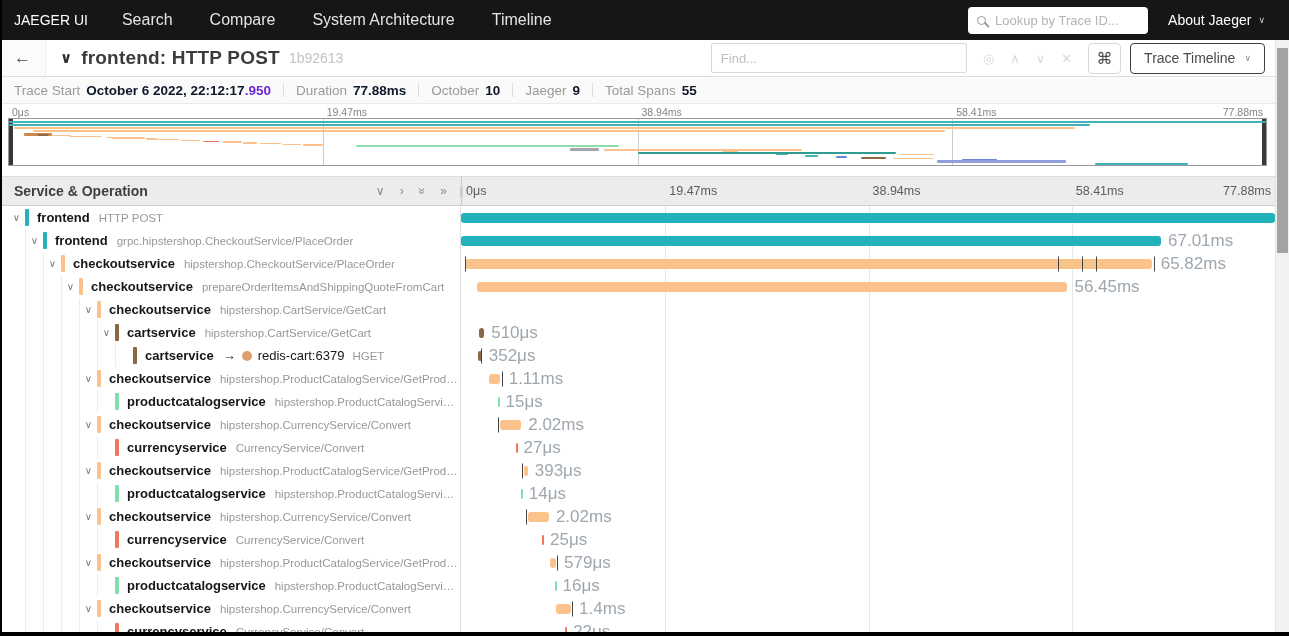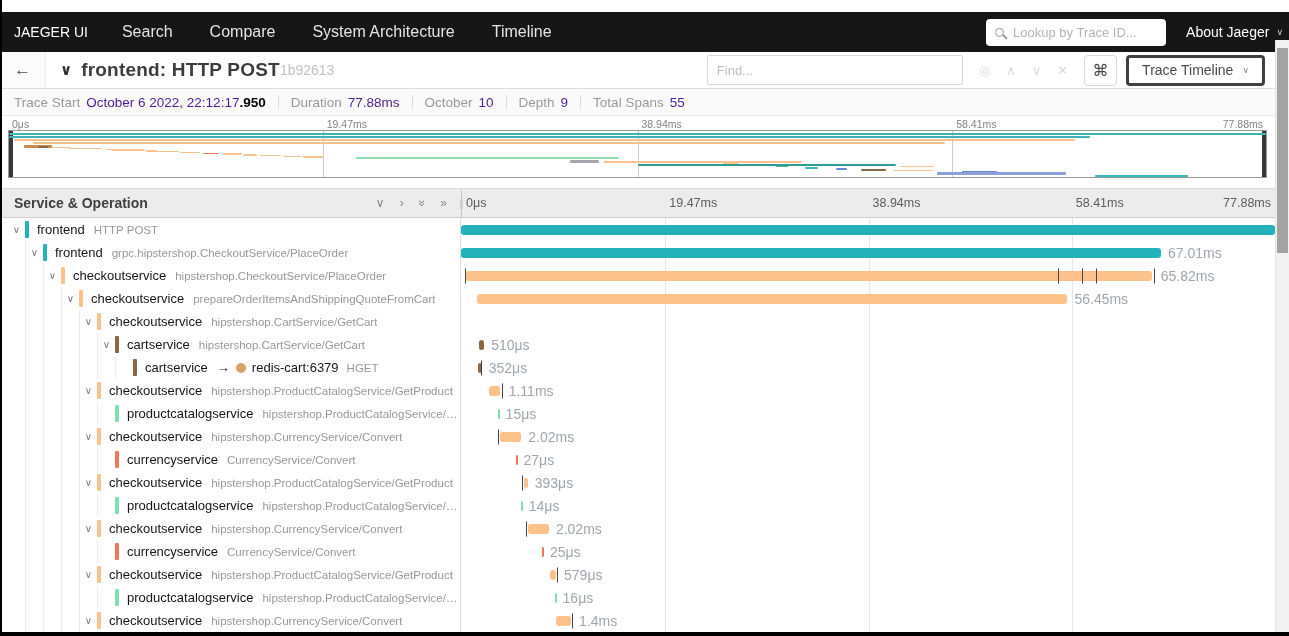--- a/index.html
+++ b/index.html
@@ -4,53 +4,53 @@
 <style>
   * { box-sizing: border-box; }
   html,body { margin:0; padding:0; }
   body {
     width:1289px; height:636px; overflow:hidden; position:relative;
     font-family:"Liberation Sans","DejaVu Sans",sans-serif;
     background:#fff; color:#222;
   }
 
   
-  .topnav { height:40px; background:#161616; display:flex; align-items:center; padding-left:14px;margin-top:12px; }
+  .topnav { height:40px; background:#161616; display:flex; align-items:center; padding-left:14px; }
   .brand { color:#fff; font-size:14px; margin-right:34px; white-space:nowrap; }
   .nav-items { display:flex; align-items:center; }
   .nav-item { color:#e4e4e4; font-size:16px; margin-right:37px; white-space:nowrap; cursor:default; }
-  .nav-right { margin-left:auto; display:flex; align-items:center; gap:20px; padding-right:6px; }
+  .nav-right { margin-left:auto; display:flex; align-items:center; gap:20px; padding-right:24px; }
   .trace-lookup { width:180px; height:27px; background:#fff; border-radius:4px; display:flex; align-items:center; padding:0 9px; gap:7px; }
   .mag { width:9px; height:9px; border:1.5px solid #999; border-radius:50%; position:relative; flex:none; }
   .mag::after { content:''; position:absolute; width:6px; height:1.5px; background:#999; transform:rotate(45deg); right:-5px; bottom:-2px; }
   .lookup-input { border:none; outline:none; font-size:13px; color:#555; width:100%; font-family:inherit; }
   .lookup-input::placeholder { color:#b4b4b4; }
   .about { color:#fff; font-size:14px; display:flex; align-items:center; gap:7px; white-space:nowrap; }
   .about .chev-sm { font-size:9px; color:#cfcfcf; }
 
   
   .trace-bar { height:37px; border-bottom:1px solid #dedede; display:flex; align-items:center; background:#fff; }
   .back-btn { width:46px; height:100%; display:flex; align-items:center; justify-content:center; background:#fbfbfb; border-right:1px solid #eee; font-size:17px; color:#4a4a4a; }
   .title-chev { font-weight:700; font-size:15px; color:#2e2e2e; margin:0 9px 0 14px; }
   .trace-title { font-size:19px; font-weight:700; color:#3c3c3c; letter-spacing:.2px; }
-  .trace-id { font-size:14px; color:#c3c3c3; }
+  .trace-id { font-size:14px; color:#c3c3c3; margin-left:9px; }
   .trace-controls { margin-left:auto; display:flex; align-items:center; padding-right:24px; }
   .find-input { width:256px; height:30px; border:1px solid #d9d9d9; border-radius:2px; padding:0 9px; font-size:13px; color:#555; outline:none; font-family:inherit; }
   .find-input::placeholder { color:#bdbdbd; }
   .find-icons { display:flex; align-items:center; gap:16px; padding:0 16px; color:#d9d9d9; font-size:13px; }
   .find-icons span { line-height:1; }
   .kbd-btn { border:1px solid #d9d9d9; border-radius:4px; width:33px; height:31px; display:flex; align-items:center; justify-content:center; font-size:16px; color:#4a4a4a; background:#fff; margin-right:9px; }
-  .view-btn { border:3px solid #404040; border-radius:4px; height:31px; display:flex; align-items:center; gap:9px; padding:0 13px; font-size:14px; color:#4a4a4a; background:#fff; }
+  .view-btn { border:1px solid #404040; border-radius:4px; height:31px; display:flex; align-items:center; gap:9px; padding:0 13px; font-size:14px; color:#4a4a4a; background:#fff; }
   .view-btn .chev-sm { font-size:9px; color:#8a8a8a; }
 
   
   .summary-bar { height:27px; background:#fafafa; border-bottom:1px solid #eaeaea; display:flex; align-items:center; padding-left:14px; font-size:13.5px; }
   .sum-label { color:#9a9a9a; margin-right:6px; }
-  .sum-value { color:#4c1d95; font-weight:400; }
-  .sum-suffix { color:#000000; font-weight:700; }
+  .sum-value { color:#0f172a; font-weight:700; }
+  .sum-suffix { color:#6d28d9; font-weight:700; }
   .sum-div { width:1px; height:14px; background:#ddd; margin:0 12px; }
 
   
   .minimap { position:relative; padding:2px 8px 5px 8px; margin-right:14px; }
   .mm-ticks { position:relative; height:12px; font-size:10.5px; color:#848484; }
   .mm-ticks div { position:absolute; top:0; white-space:nowrap; }
   .mm-canvas { position:relative; height:48px; border:1px solid #9a9a9a; background:#fff; overflow:hidden; }
   .vline { position:absolute; top:0; bottom:0; width:1px; background:#ccc; }
   .mm-seg { position:absolute; border-radius:1px; }
   .mm-handle { position:absolute; top:0; bottom:0; width:4px; background:#383838; }
@@ -66,29 +66,29 @@
 
   
   .rows { position:relative; height:436px; overflow:hidden; background:#fff; }
   .grid-overlay { position:absolute; left:462px; right:14px; top:0; bottom:0; pointer-events:none; }
   .grid-overlay .vline { background:#e7e7e7; }
   .row { display:flex; height:23px; align-items:center; }
   .row-left { width:461px; min-width:461px; height:100%; display:flex; align-items:center; border-right:1px solid #e0e0e0; padding-left:8px; overflow:hidden; }
   .guide { width:18px; height:100%; flex:none; border-right:1px solid #ececec; }
   .chev { width:17px; flex:none; text-align:center; color:#7a7a7a; font-size:10px; }
   .colorbar { width:4px; height:17px; flex:none; margin-right:8px; border-radius:1px; }
-  .svc { font-size:13px; font-weight:400; color:#161616; margin-right:9px; white-space:nowrap; }
+  .svc { font-size:13px; font-weight:700; color:#161616; margin-right:9px; white-space:nowrap; }
   .op { font-size:11.5px; color:#989898; white-space:nowrap; overflow:hidden; text-overflow:ellipsis; }
   .arrow { font-weight:700; color:#111; margin:0 6px 0 0; font-size:13px; }
   .peer-dot { width:10px; height:10px; border-radius:50%; display:inline-block; margin-right:6px; flex:none; }
   .peer { font-size:13px; font-weight:400; color:#161616; margin-right:8px; white-space:nowrap; }
   .row-right { flex:1; position:relative; height:100%; margin-right:14px; }
   .bar { position:absolute; top:50%; transform:translateY(-50%); height:10px; border-radius:3px; min-width:2px; }
   .tickmark { position:absolute; top:50%; transform:translateY(-50%); width:1px; height:15px; background:#454545; }
-  .bar-label { position:absolute; top:50%; transform:translateY(-50%); font-size:14px; color:#9fa7ae; white-space:nowrap; }
+  .bar-label { position:absolute; top:50%; transform:translateY(-50%); font-size:17px; color:#9fa7ae; white-space:nowrap; }
 
   
   .vscroll { position:absolute; top:40px; right:0; bottom:4px; width:14px; background:#f2f2f2; border-left:1px solid #e3e3e3; }
   .vthumb { position:absolute; top:8px; left:1px; right:1px; height:205px; background:#a3a3a3; }
   .bottom-edge { position:absolute; left:0; right:0; bottom:0; height:4px; background:#000; }
   .left-edge { position:absolute; left:0; top:0; bottom:0; width:2px; background:#000; }
 </style>
 </head>
 <body>
 
@@ -141,21 +141,21 @@
     <span class="sum-label">Trace Start</span>
     <span class="sum-value">October 6 2022, 22:12:17</span>
     <span class="sum-suffix">.950</span>
     <div class="sum-div"></div>
     <span class="sum-label">Duration</span>
     <span class="sum-value">77.88ms</span>
     <div class="sum-div"></div>
     <span class="sum-label">October</span>
     <span class="sum-value">10</span>
     <div class="sum-div"></div>
-    <span class="sum-label">Depth</span>
+    <span class="sum-label">Jaeger</span>
     <span class="sum-value">9</span>
     <div class="sum-div"></div>
     <span class="sum-label">Total Spans</span>
     <span class="sum-value">55</span>
   </div>
 
 <div class="minimap">
   <div class="mm-ticks">
       <div style="left: 4px;">0μs</div>
       <div style="left: calc(25% + 4px);">19.47ms</div>

